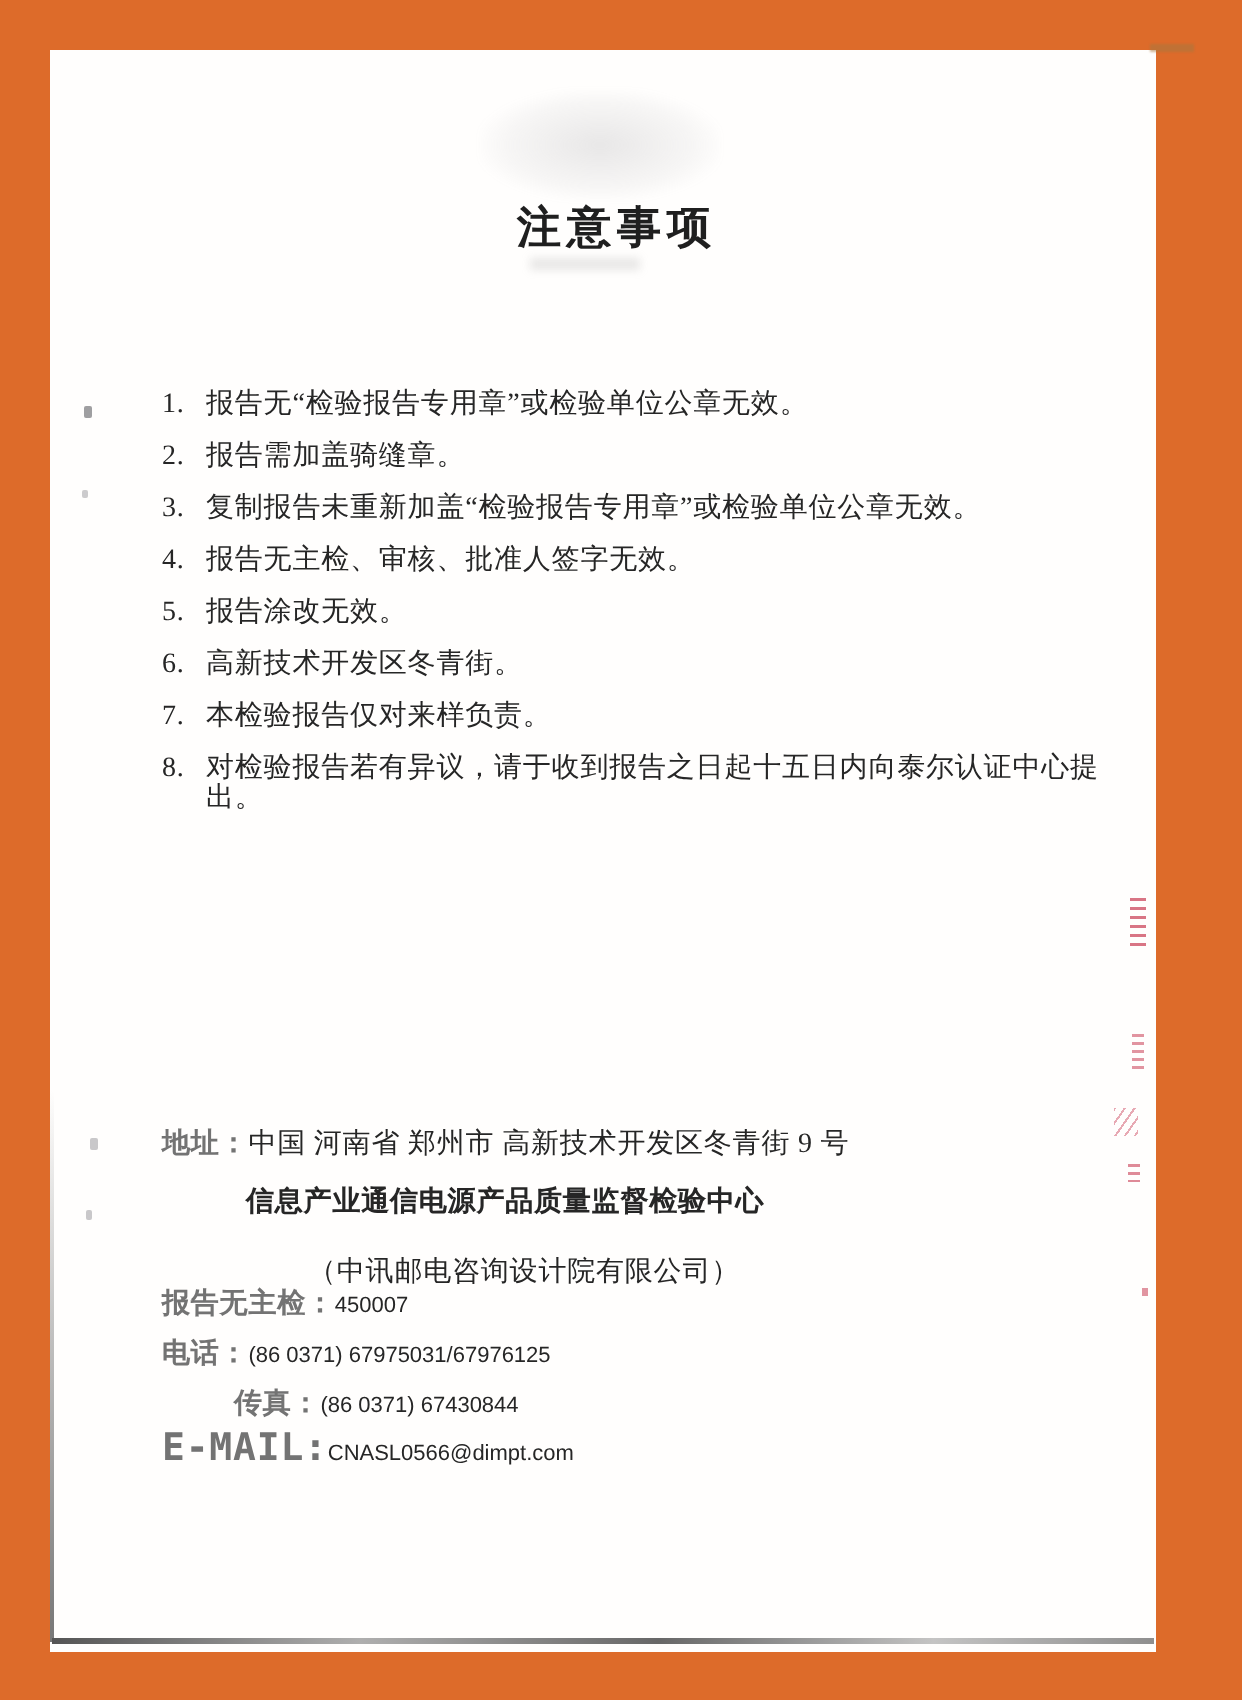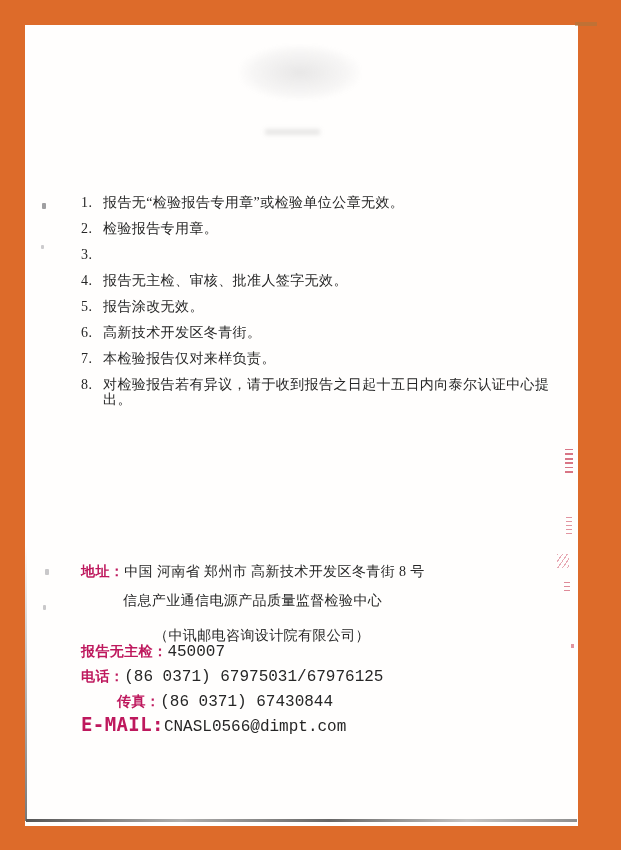--- a/index.html
+++ b/index.html
@@ -57,29 +57,29 @@
   }
   
   .contact {
     position: absolute;
     left: 56px; top: 538px;
     width: 470px; height: 210px;
     font-size: 14px;
     color: #262626;
   }
   .c-row { position: absolute; left: 0; white-space: nowrap; letter-spacing: 0.4px; }
-  .c-row .lbl { font-weight: 700; color: #be185d; }
+  .c-row .lbl { font-weight: 700; color: #737373; }
   .c-row .mono {
-    font-family: Liberation Mono, monospace;
-    font-size: 16px;
+    font-family: Liberation Sans, sans-serif;
+    font-size: 11px;
     letter-spacing: 0;
   }
   .c-row.indent { left: 42px; }
   .r1 { top: 0; }
-  .r2 { top: 29px; }
+  .r2 { top: 29px; font-weight: bold; }
   .r3 { top: 64px; margin-left: 31px; }
   .r4 { top: 80px; }
   .r5 { top: 105px; }
   .r6 { top: 130px; margin-left: 36px; }
   .r7 { top: 150px; }
   .r7 .lbl { font-family: "DejaVu Sans Mono", "Liberation Mono", monospace; font-size: 19px; }
   
   .smudge-top {
     position: absolute; left: 215px; top: 20px;
     width: 120px; height: 55px;
@@ -140,33 +140,35 @@
   }
 </style>
 </head>
 <body>
 
 <div class="frame">
   <div class="paper">
 
     <div class="smudge-top"></div>
 
+    <h1 class="title">注意事项</h1>
     <div class="smudge-under-title"></div>
 
     <ol class="notes">
       <li class="note">
         <span class="num">1.</span>
         <span class="txt">报告无“检验报告专用章”或检验单位公章无效。</span>
       </li>
       <li class="note">
         <span class="num">2.</span>
-        <span class="txt">检验报告专用章。</span>
+        <span class="txt">报告需加盖骑缝章。</span>
       </li>
       <li class="note">
         <span class="num">3.</span>
+        <span class="txt">复制报告未重新加盖“检验报告专用章”或检验单位公章无效。</span>
       </li>
       <li class="note">
         <span class="num">4.</span>
         <span class="txt">报告无主检、审核、批准人签字无效。</span>
       </li>
       <li class="note">
         <span class="num">5.</span>
         <span class="txt">报告涂改无效。</span>
       </li>
       <li class="note">
@@ -178,21 +180,21 @@
         <span class="txt">本检验报告仅对来样负责。</span>
       </li>
       <li class="note">
         <span class="num">8.</span>
         <span class="txt">对检验报告若有异议，请于收到报告之日起十五日内向泰尔认证中心提出。</span>
       </li>
     </ol>
 
     <div class="contact">
       <div class="c-row r1">
-        <span class="lbl">地址：</span><span>中国 河南省 郑州市 高新技术开发区冬青街 8 号</span>
+        <span class="lbl">地址：</span><span>中国 河南省 郑州市 高新技术开发区冬青街 9 号</span>
       </div>
       <div class="c-row r2 indent">
         <span>信息产业通信电源产品质量监督检验中心</span>
       </div>
       <div class="c-row r3 indent">
         <span>（中讯邮电咨询设计院有限公司）</span>
       </div>
       <div class="c-row r4">
         <span class="lbl">报告无主检：</span><span class="mono">450007</span>
       </div>

